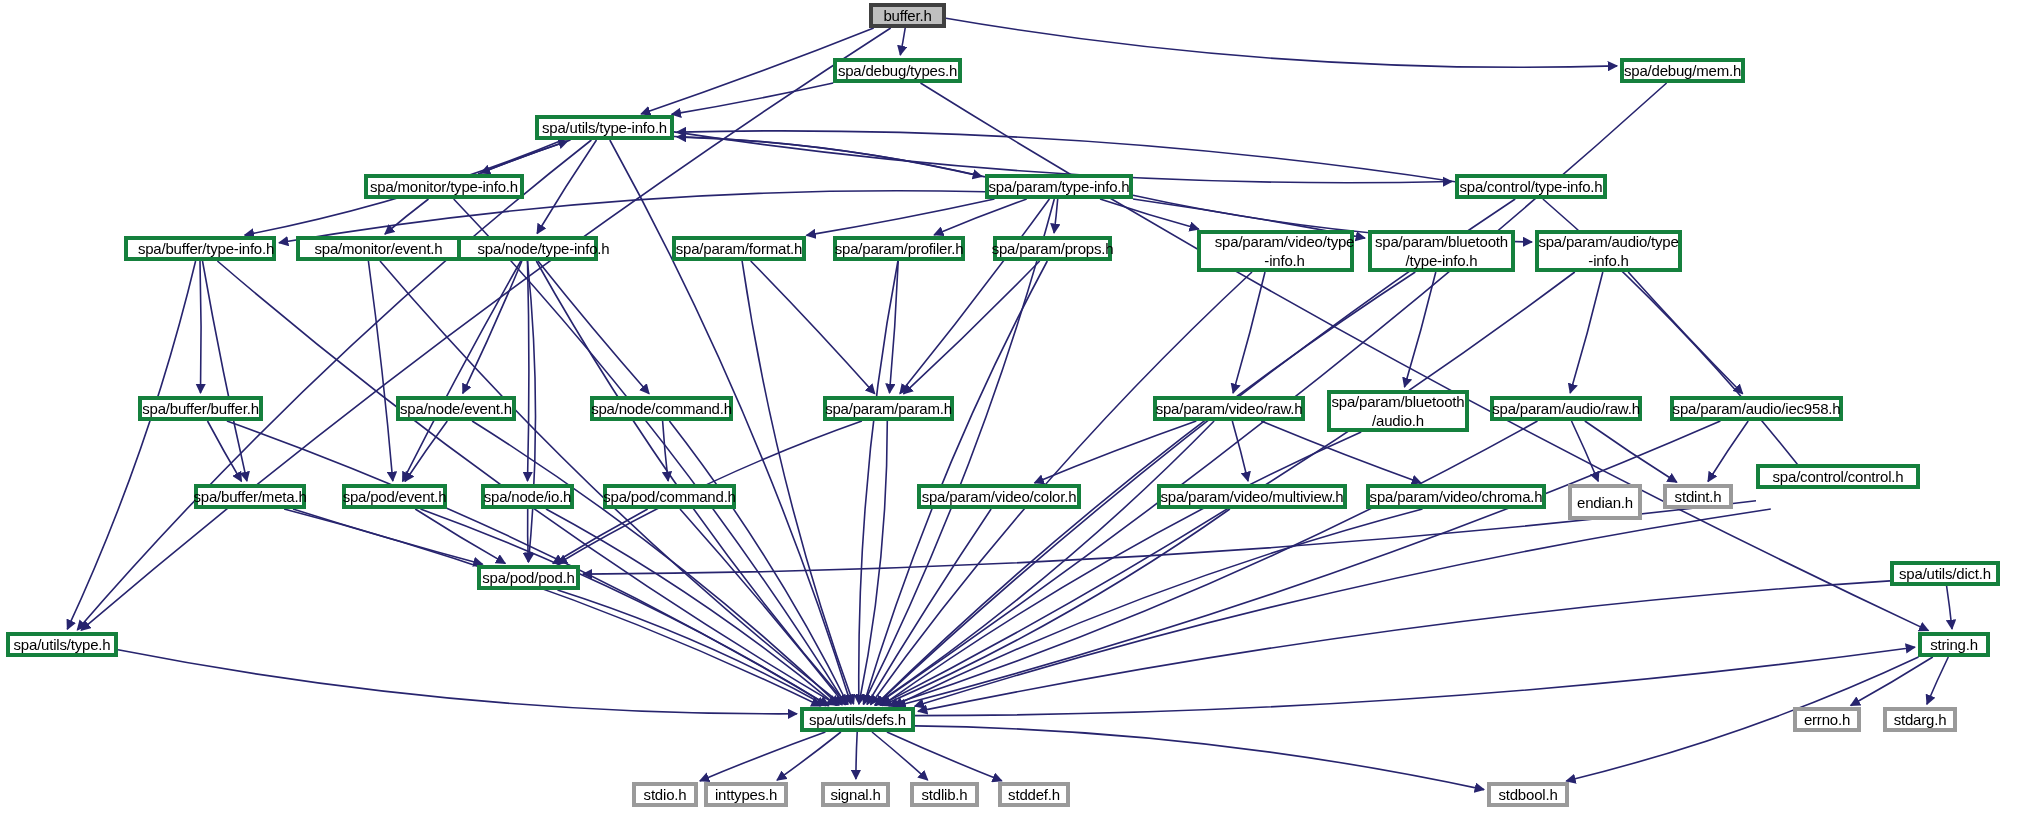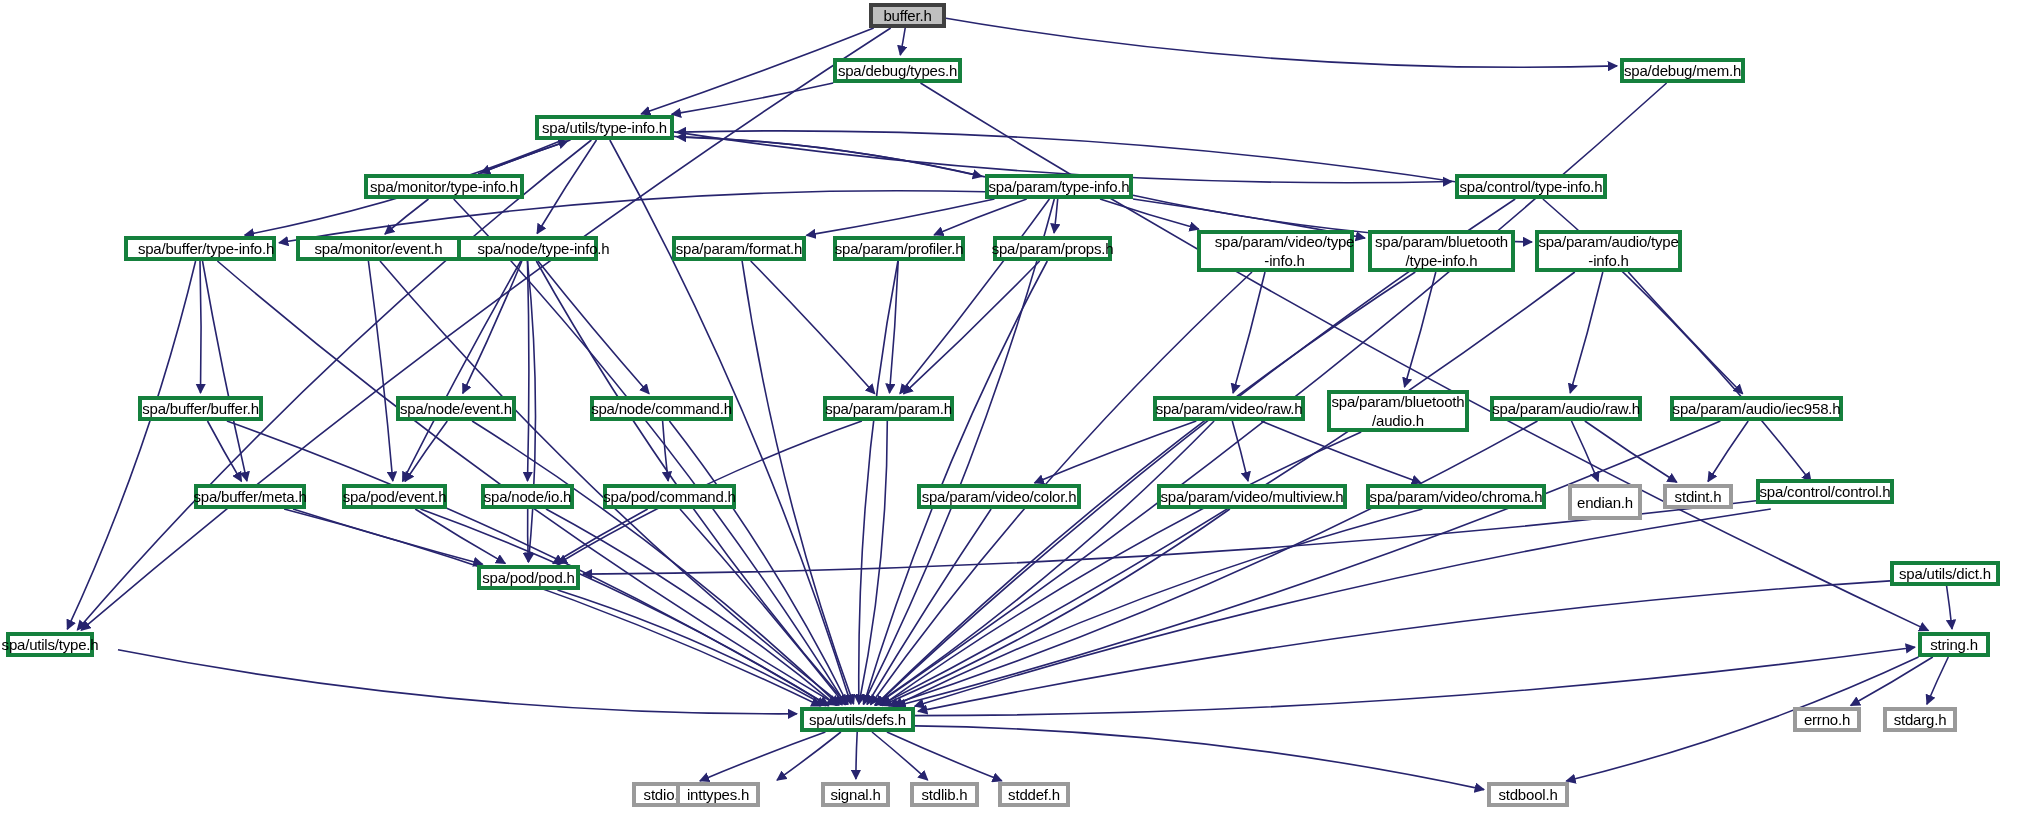--- a/index.html
+++ b/index.html
@@ -177,28 +177,28 @@
       <div class="node" style="left: 1670px; top: 396px; width: 173px; height: 25px;">spa/param/audio/iec958.h</div>
       <div class="node" style="left: 194px; top: 484px; width: 112px; height: 25px;">spa/buffer/meta.h</div>
       <div class="node" style="left: 342px; top: 484px; width: 105px; height: 25px;">spa/pod/event.h</div>
       <div class="node" style="left: 481px; top: 484px; width: 93px; height: 25px;">spa/node/io.h</div>
       <div class="node" style="left: 603px; top: 484px; width: 133px; height: 25px;">spa/pod/command.h</div>
       <div class="node" style="left: 917px; top: 484px; width: 164px; height: 25px;">spa/param/video/color.h</div>
       <div class="node" style="left: 1157px; top: 484px; width: 190px; height: 25px;">spa/param/video/multiview.h</div>
       <div class="node" style="left: 1366px; top: 484px; width: 180px; height: 25px;">spa/param/video/chroma.h</div>
       <div class="node sys" style="left: 1568px; top: 484px; width: 74px; height: 36px;">endian.h</div>
       <div class="node sys" style="left: 1663px; top: 484px; width: 70px; height: 25px;">stdint.h</div>
-      <div class="node" style="left: 1756px; top: 479px; width: 138px; height: 25px;">spa/control/control.h</div>
+      <div class="node" style="left: 1756px; top: 464px; width: 164px; height: 25px;">spa/control/control.h</div>
       <div class="node" style="left: 1890px; top: 561px; width: 110px; height: 25px;">spa/utils/dict.h</div>
       <div class="node" style="left: 477px; top: 565px; width: 103px; height: 25px;">spa/pod/pod.h</div>
-      <div class="node" style="left: 6px; top: 632px; width: 88px; height: 25px;">spa/utils/type.h</div>
+      <div class="node" style="left: 6px; top: 632px; width: 112px; height: 25px;">spa/utils/type.h</div>
       <div class="node" style="left: 1918px; top: 632px; width: 72px; height: 25px;">string.h</div>
       <div class="node" style="left: 800px; top: 707px; width: 115px; height: 25px;">spa/utils/defs.h</div>
       <div class="node sys" style="left: 1793px; top: 707px; width: 68px; height: 25px;">errno.h</div>
       <div class="node sys" style="left: 1883px; top: 707px; width: 74px; height: 25px;">stdarg.h</div>
       <div class="node sys" style="left: 632px; top: 782px; width: 66px; height: 25px;">stdio.h</div>
-      <div class="node sys" style="left: 676px; top: 782px; width: 84px; height: 25px;">inttypes.h</div>
+      <div class="node sys" style="left: 704px; top: 782px; width: 84px; height: 25px;">inttypes.h</div>
       <div class="node sys" style="left: 821px; top: 782px; width: 69px; height: 25px;">signal.h</div>
       <div class="node sys" style="left: 910px; top: 782px; width: 69px; height: 25px;">stdlib.h</div>
       <div class="node sys" style="left: 998px; top: 782px; width: 72px; height: 25px;">stddef.h</div>
       <div class="node sys" style="left: 1487px; top: 782px; width: 82px; height: 25px;">stdbool.h</div>
     </div>
 </div>
 
 </body></html>

